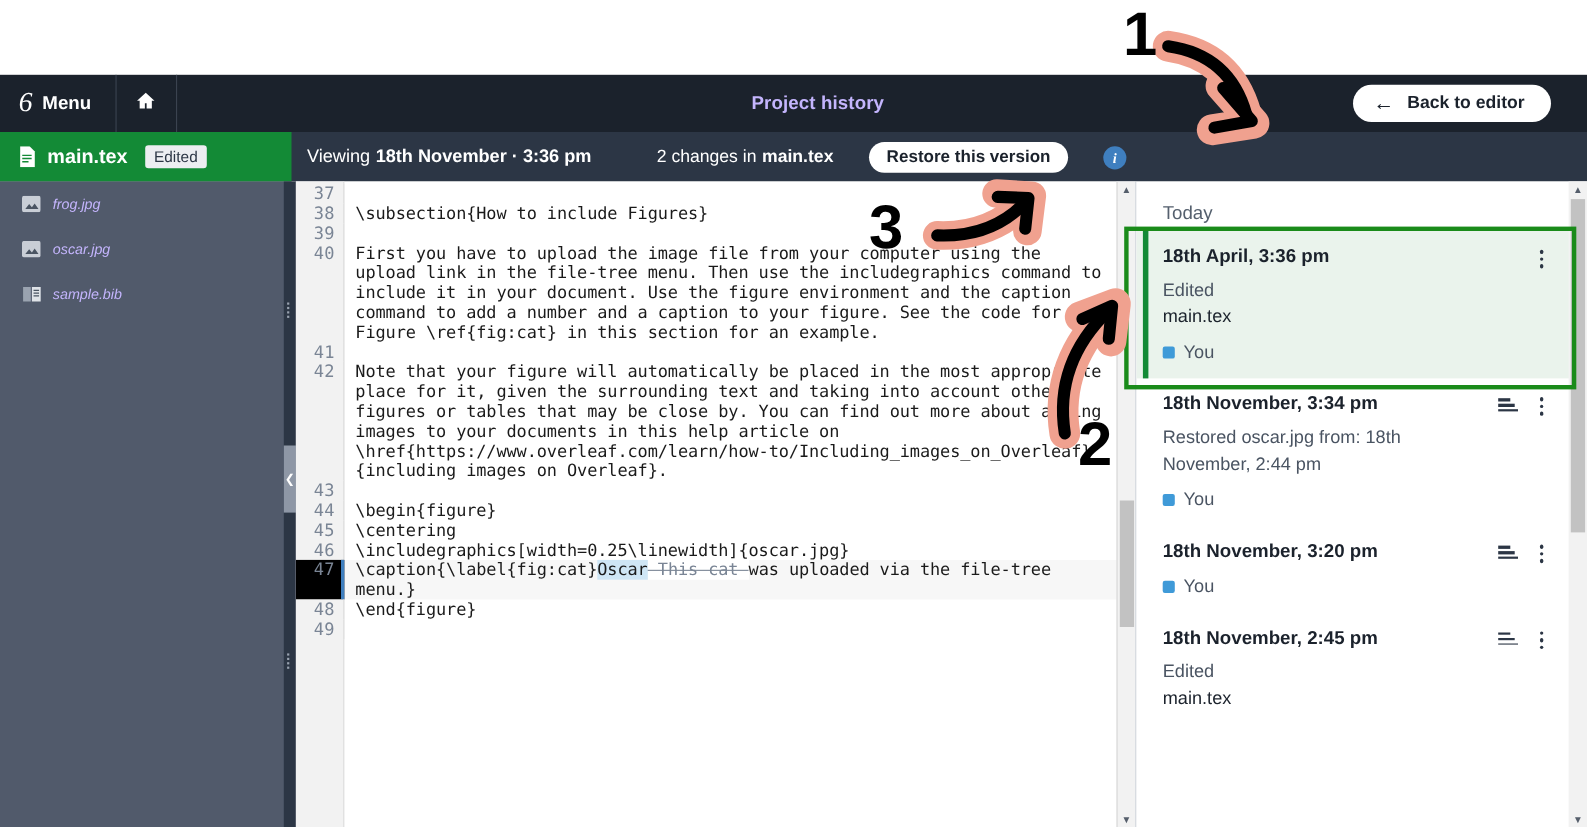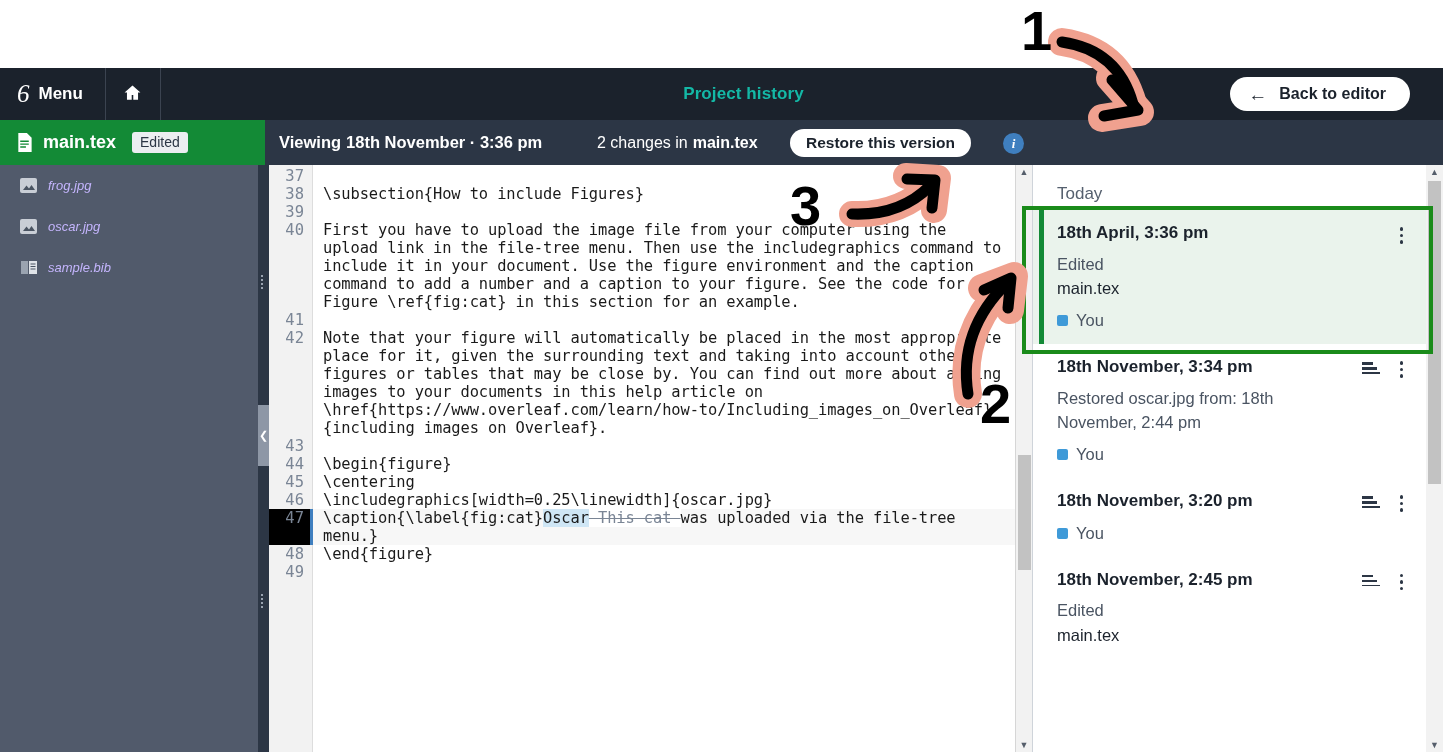--- a/index.html
+++ b/index.html
@@ -35,21 +35,21 @@
   }
   .home-btn {
     display: flex; align-items: center; justify-content: center;
     width: 55px; height: 52px; border-right: 1px solid #3b4350;
     cursor: pointer;
   }
   .home-btn svg { width: 19px; height: 19px; fill: #ffffff; }
   .header-title {
     position: absolute; left: 0; right: 0; top: 0; height: 52px;
     display: flex; align-items: center; justify-content: center;
-    color: #14b8a6; font-size: 17px; font-weight: bold;
+    color: #c4b5fd; font-size: 17px; font-weight: bold;
     letter-spacing: .1px;
     padding-left: 44px;
   }
   .back-btn {
     position: absolute; right: 33px; top: 9px;
     height: 34px; padding: 0 24px 0 18px;
     background: #ffffff; color: #1b222c;
     border-radius: 17px; border: none;
     display: flex; align-items: center; gap: 12px;
     font-size: 16px; font-weight: bold; font-family: "Liberation Sans", sans-serif;
@@ -70,21 +70,21 @@
   .file-tab .doc-ic svg { width: 17px; height: 19px; display:block; }
   .file-tab .fname { color: #ffffff; font-size: 18px; font-weight: bold; }
   .badge-edited {
     margin-left: 6px; background: #eceef1; color: #2c3645;
     font-size: 14px; padding: 2px 8px 3px; border-radius: 3px;
   }
   .viewing {
     position: absolute; left: 279px; top: 0; height: 45px;
     display: flex; align-items: center; color: #ffffff; font-size: 16.5px;
   }
-  .viewing .lbl { font-weight: bold; }
+  .viewing .lbl { font-weight: normal; }
   .viewing .val { font-weight: bold; margin-left: 5px; }
   .changes {
     position: absolute; left: 597px; top: 0; height: 45px;
     display: flex; align-items: center; color: #ffffff; font-size: 16px;
   }
   .changes b { margin-left: 5px; }
   .restore-btn {
     position: absolute; left: 790px; top: 129px;
     height: 28px; padding: 0 16px;
     background: #ffffff; color: #1b222c; border: none; border-radius: 14px;

